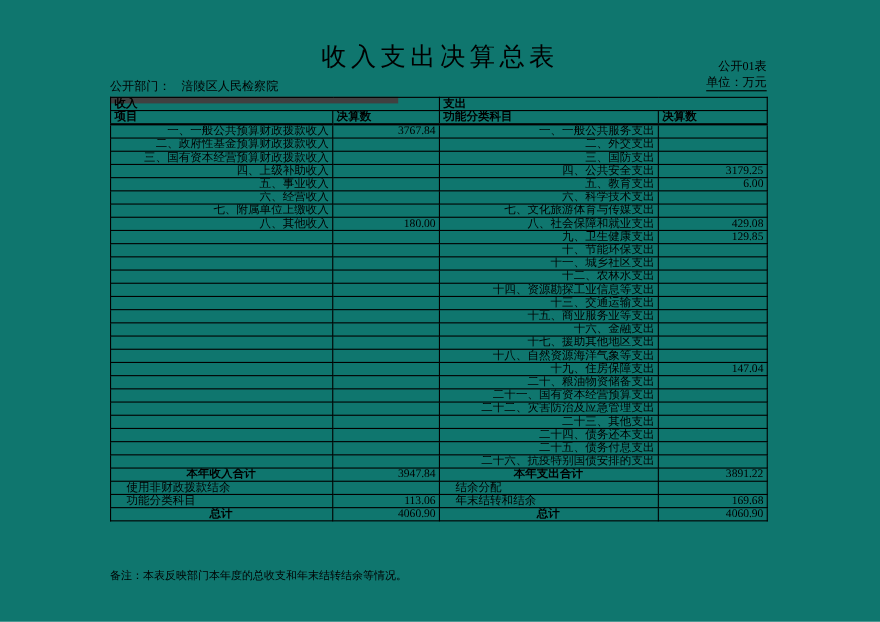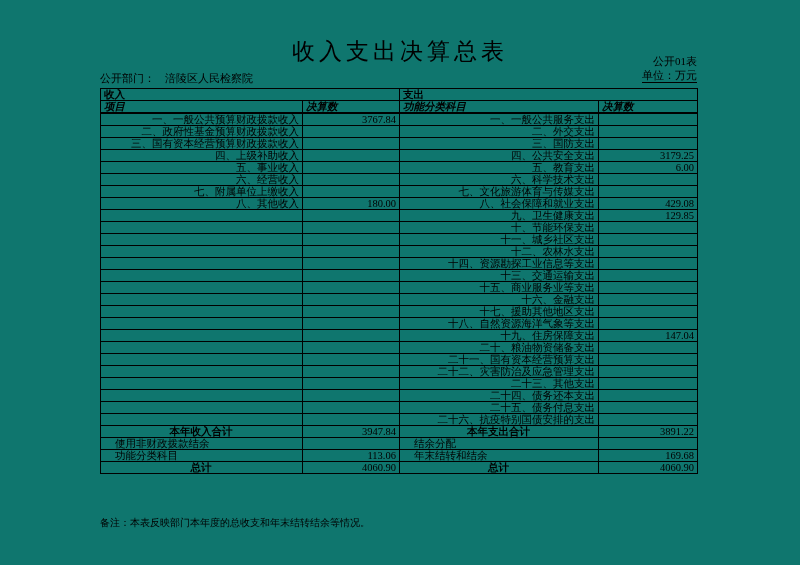--- a/index.html
+++ b/index.html
@@ -17,21 +17,21 @@
     text-align:center; font-size:23px; letter-spacing:4px;
     font-weight:normal;
   }
   .meta-right {
     position:absolute; top:54px; right:103px;
     text-align:right; font-size:11px; line-height:14px;
   }
   .unit-line { border-bottom:1px solid #000; padding-bottom:0px; }
   .dept-line {
     position:absolute; top:71px; left:100px; width:262px;
-    font-size:11px; border-bottom:1px solid #404040; padding-bottom:2px;
+    font-size:11px; border-bottom:6px solid #404040; padding-bottom:2px;
     white-space:nowrap;
   }
   .dept-line .dept-name { margin-left:10px; }
 
   table.main {
     position:absolute; top:88px; left:100px; width:597px;
     border-collapse:collapse; table-layout:fixed;
     font-size:10.5px;
   }
   col.c-item-l { width:202px; }
@@ -40,21 +40,21 @@
   col.c-val-r  { width:99px; }
 
   td, th {
     border:1px solid #000;
     height:12px; line-height:11px;
     padding:0 3px;
     overflow:hidden; white-space:nowrap;
     font-weight:normal;
   }
   thead th { text-align:left; font-weight:bold; height:11px; }
-  thead tr.colhead th { border-bottom:2px solid #000;font-style:italic; }
+  thead tr.colhead th { border-bottom:2px solid #000; }
 
   td.lbl { text-align:right; padding-left:2px; }
   td.val { text-align:right; padding-right:3px; }
   tr.f-bold td { font-weight:normal; }
   tr.f-bold td.lbl { font-weight:bold; text-align:center; }
   td.lbl.indent { padding-left:14px; font-weight:normal; text-align:left; }
 
   .note {
     position:absolute; top:516px; left:100px;
     font-size:10px;

